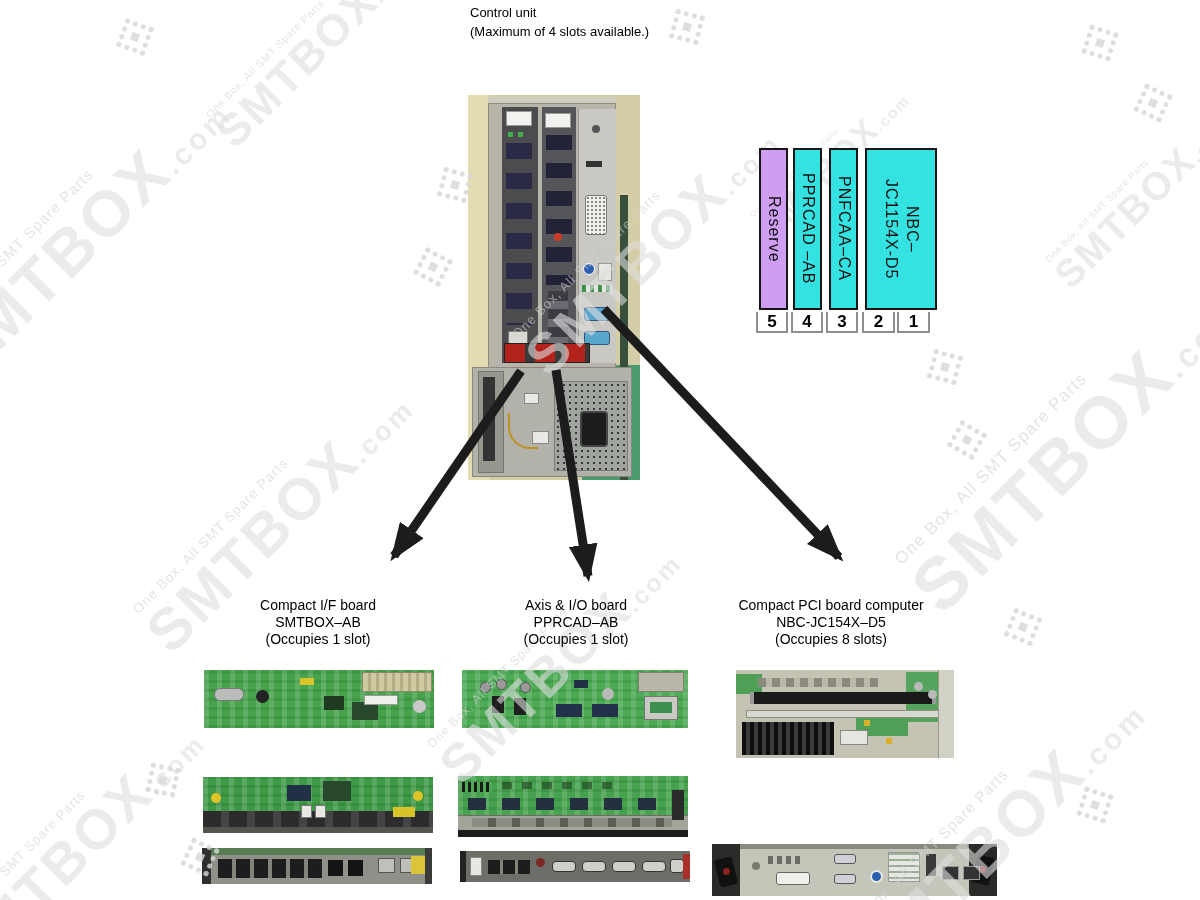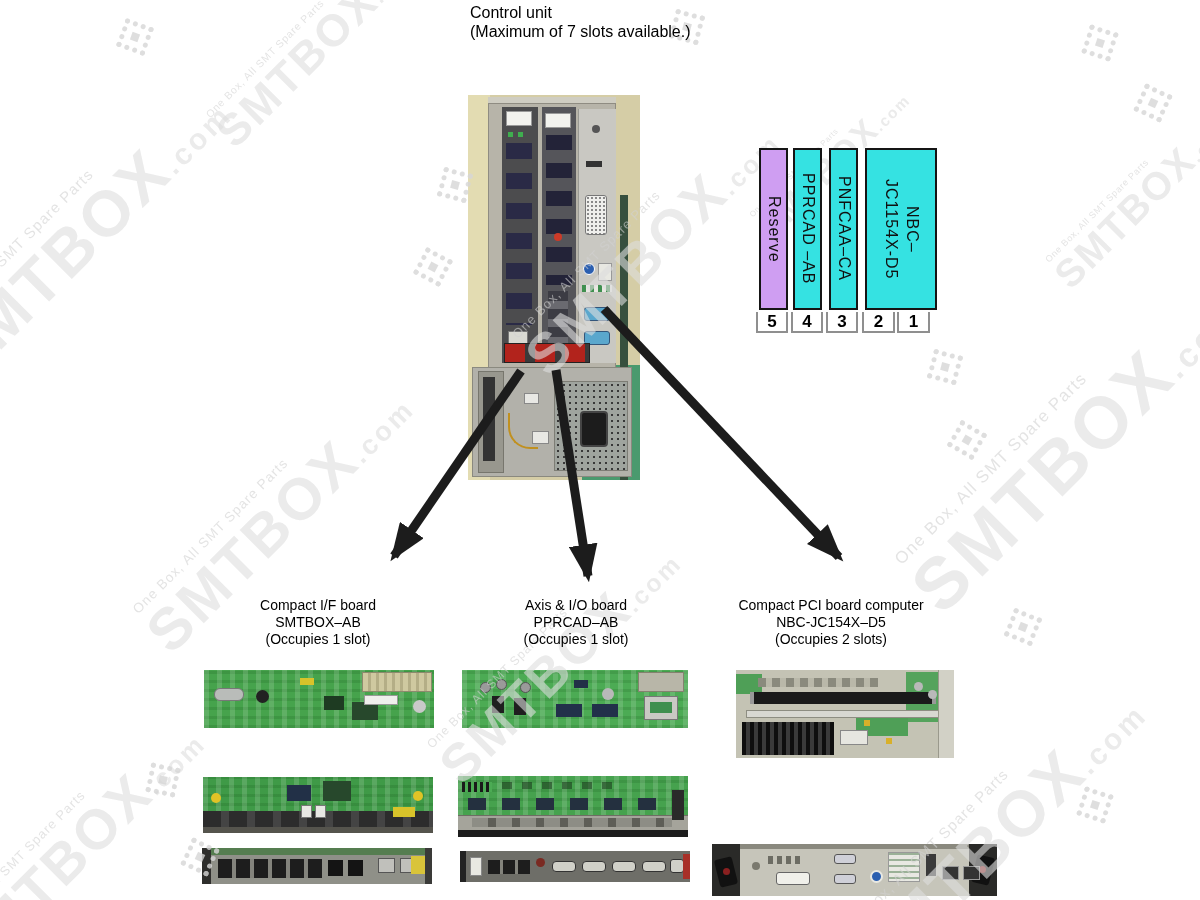--- a/index.html
+++ b/index.html
@@ -12,21 +12,21 @@
   
   .wm-layer { position:absolute; inset:0; pointer-events:none; z-index:4; }
   .wm { position:absolute; transform-origin:0 0; transform:rotate(-45deg) scale(var(--s,1)); opacity:.6; white-space:nowrap; }
   .wm-tag { font-size:13px; color:#d2d2d2; letter-spacing:1px; margin-left:6px; }
   .wm-brand { font-size:56px; font-weight:bold; color:#dedede; letter-spacing:3px; line-height:1; }
   .wm-com { font-size:26px; font-weight:bold; color:#dedede; }
   .qr { position:absolute; width:30px; height:30px; border:5px dotted #d7d7d7; opacity:.8; }
   .qr i { position:absolute; inset:6px; background:#d7d7d7; }
 
   
-  .title { position:absolute; left:470px; top:3px; font-size:16px; line-height:19px; color:#000; z-index:6; }
+  .title { position:absolute; left:470px; top:3px; font-size:13px; line-height:19px; color:#000; z-index:6; }
   .board-label { position:absolute; width:250px; text-align:center; font-size:14px; line-height:17px; color:#000; z-index:6; }
 
   
   .slot-box { position:absolute; top:148px; height:162px; border:2px solid #151515; display:flex; justify-content:center; align-items:stretch; z-index:6; }
   .vtext { writing-mode:vertical-rl; text-orientation:mixed; font-size:16px; letter-spacing:1px; color:#101010; text-align:center; height:100%; }
   .slot-box.wide { flex-direction:row-reverse; gap:3px; }
   .cyan { background:#35e2e2; } .purple { background:#cf9ef2; }
   .slot-num { position:absolute; top:312px; height:21px; border:2px solid #8f8f8f; border-top:none; display:flex; justify-content:center; align-items:flex-start; font-size:17px; font-weight:bold; color:#000; z-index:6; background:transparent; }
 
   
@@ -123,21 +123,21 @@
     <div class="qr" style="left:1080px;top:790px;transform:rotate(18deg)">
         <i></i>
       </div>
     <div class="qr" style="left:1008px;top:612px;transform:rotate(22deg)">
         <i></i>
       </div>
   </div>
 
   <div class="title">
     <div>Control unit</div>
-    <div>(Maximum of 7 slots available.)</div>
+    <div>(Maximum of 4 slots available.)</div>
   </div>
 
   <div class="photo cu z-photo">
     <div class="pt" style="left:0;top:0;width:22px;height:100%;background:#e3dcb2"></div>
     <div class="pt" style="right:0;bottom:0;width:58px;height:115px;background:#4a9a6e"></div>
     <div class="pt" style="right:12px;top:100px;width:8px;height:285px;background:#37503e"></div>
     <div class="pt" style="left:20px;top:2px;width:128px;height:8px;background:#cfcdc2"></div>
     <div class="pt" style="left:20px;top:8px;width:128px;height:266px;background:#b7b4a9;border:1px solid #8f8c82"></div>
     <div class="pt" style="left:34px;top:12px;width:36px;height:256px;background:#4c4c4e"></div>
     <div class="pt" style="left:38px;top:16px;width:26px;height:15px;background:#f2f2ee;border:1px solid #999"></div>
@@ -206,21 +206,21 @@
     <div>(Occupies 1 slot)</div>
   </div>
   <div class="board-label" style="left:451px;top:597px">
     <div>Axis &amp; I/O board</div>
     <div>PPRCAD–AB</div>
     <div>(Occupies 1 slot)</div>
   </div>
   <div class="board-label" style="left:706px;top:597px">
     <div>Compact PCI board computer</div>
     <div>NBC-JC154X–D5</div>
-    <div>(Occupies 2 slots)</div>
+    <div>(Occupies 8 slots)</div>
   </div>
 
   <div class="photo pcb z-photo" style="left:204px;top:670px;width:230px;height:58px;background-color:#46a34c">
     <div class="pt" style="left:10px;top:18px;width:30px;height:13px;border-radius:6px;background:#b9bcb9;border:1px solid #777"></div>
     <div class="pt" style="left:52px;top:20px;width:13px;height:13px;border-radius:50%;background:#222"></div>
     <div class="pt" style="left:96px;top:8px;width:14px;height:7px;background:#d8c32a"></div>
     <div class="pt" style="left:120px;top:26px;width:20px;height:14px;background:#1e3b22"></div>
     <div class="pt" style="left:148px;top:32px;width:26px;height:18px;background:#27482c"></div>
     <div class="pt" style="left:158px;top:2px;width:70px;height:20px;background:repeating-linear-gradient(90deg,#cfc9a0 0 5px,#b4ae86 5px 8px);border:1px solid #8d8a6d"></div>
     <div class="pt" style="left:160px;top:25px;width:34px;height:10px;background:#efefec;border:1px solid #999"></div>

